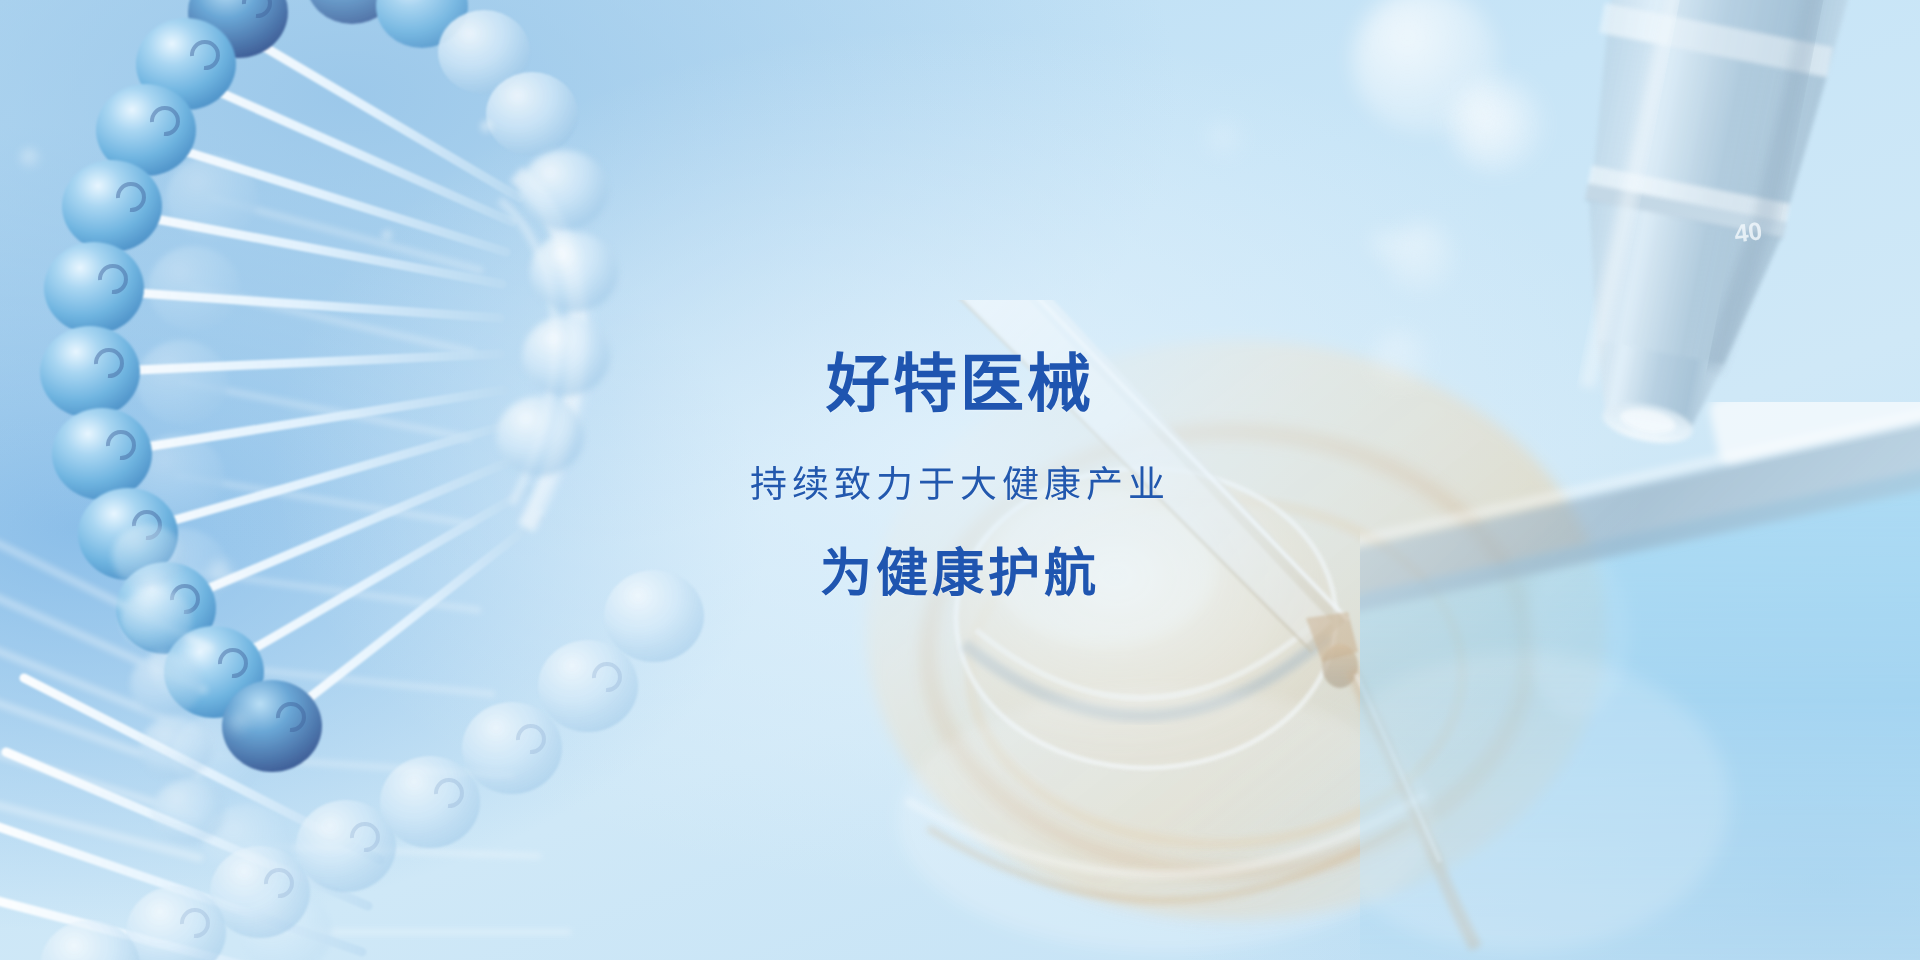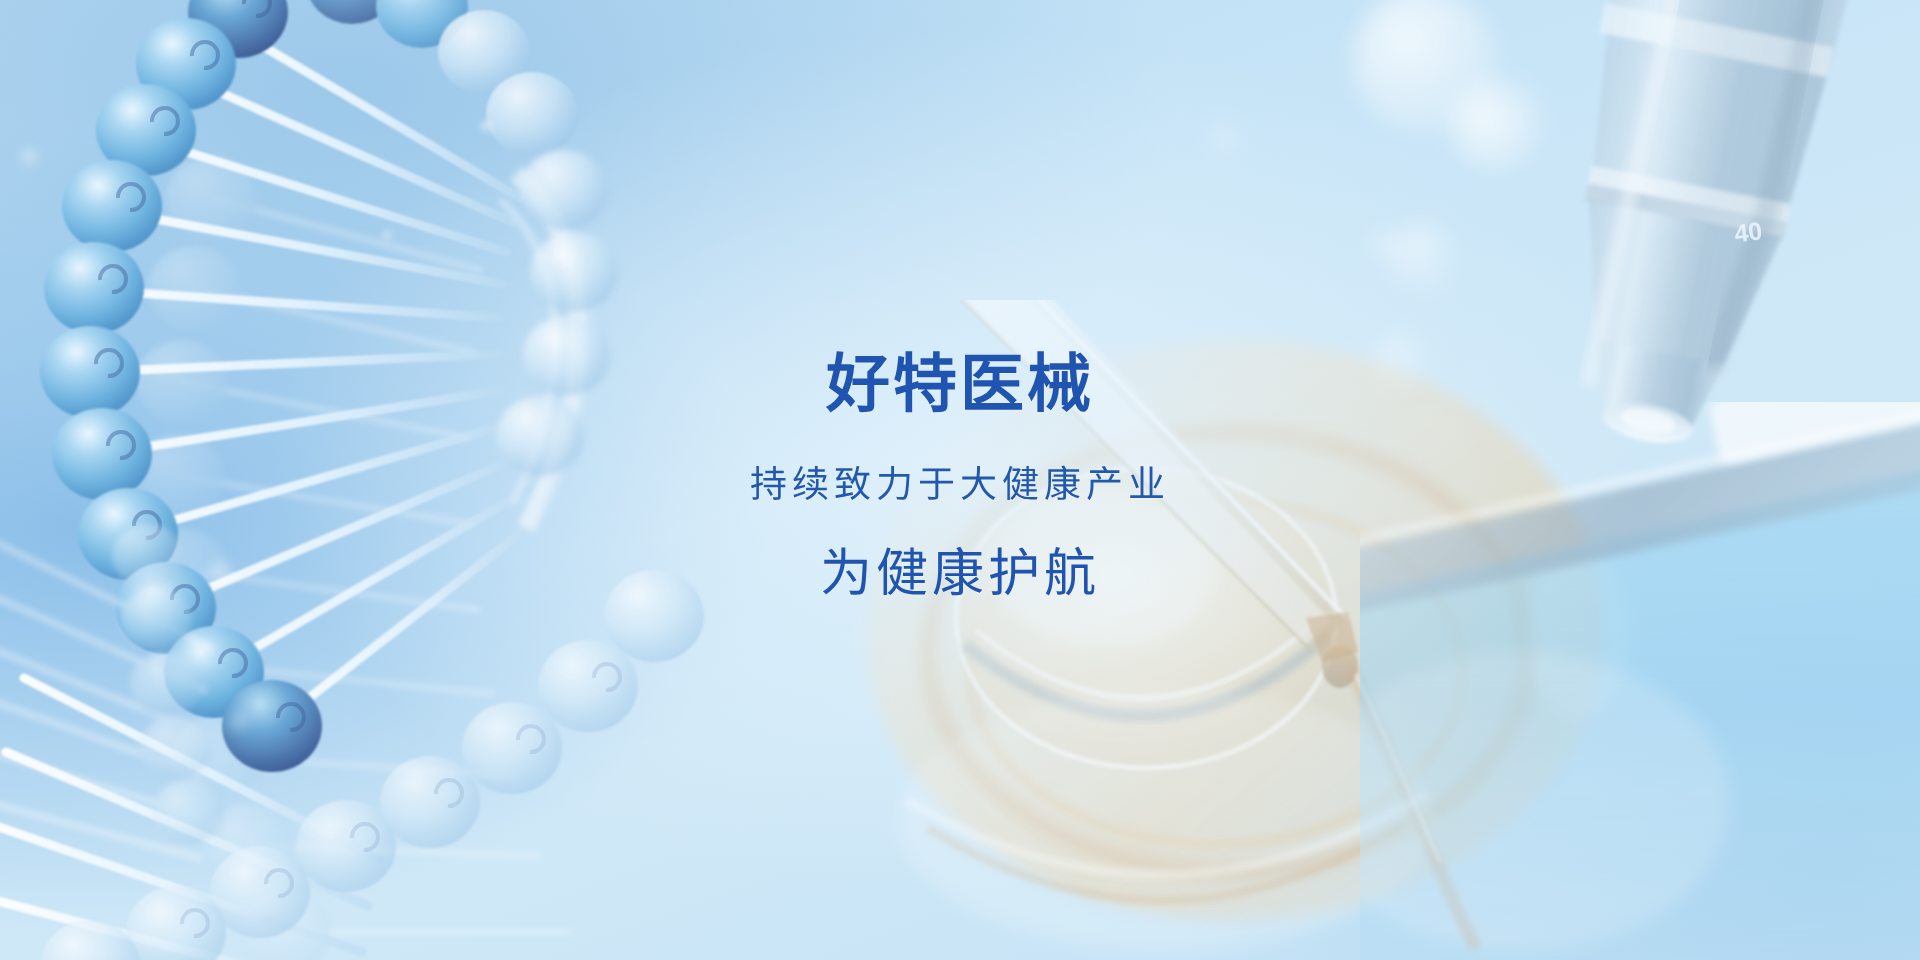--- a/index.html
+++ b/index.html
@@ -125,21 +125,21 @@
     font-weight: 400;
     color: #2258ae;
     letter-spacing: 5px;
     margin: 50px 0 0 0;
     text-shadow: 0 1px 2px rgba(255,255,255,0.35);
   }
 
   .tagline {
     font-size: 52px;
     line-height: 1.0;
-    font-weight: 400;
+    font-weight: 700;
     color: #1f55b0;
     letter-spacing: 4px;
     margin: 44px 0 2px 0;
     text-shadow: 0 1px 2px rgba(255,255,255,0.35);
   }
 </style>
 </head>
 <body>
 
 <div class="banner">

